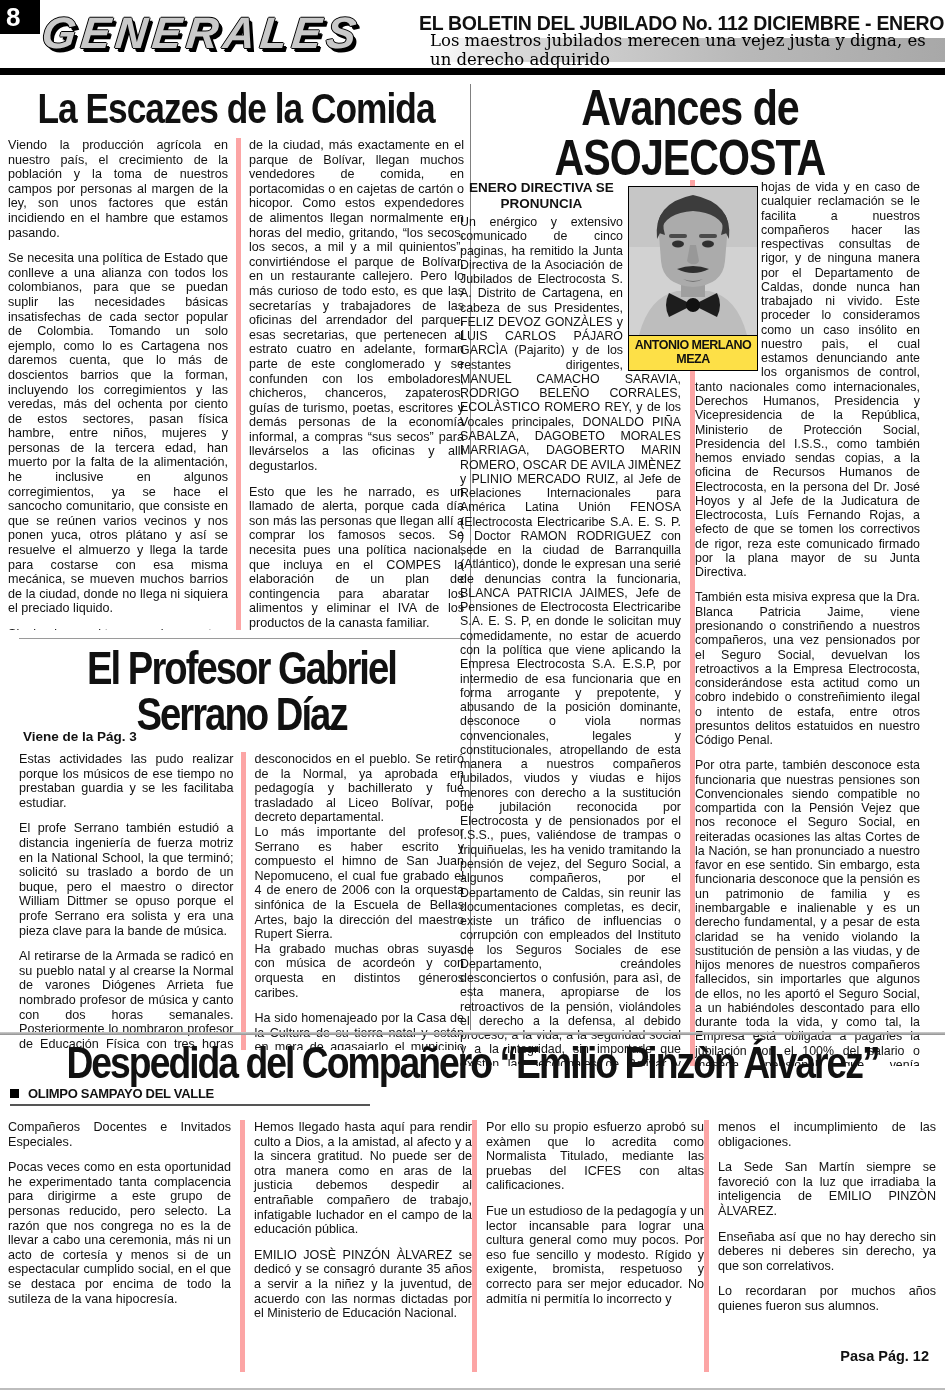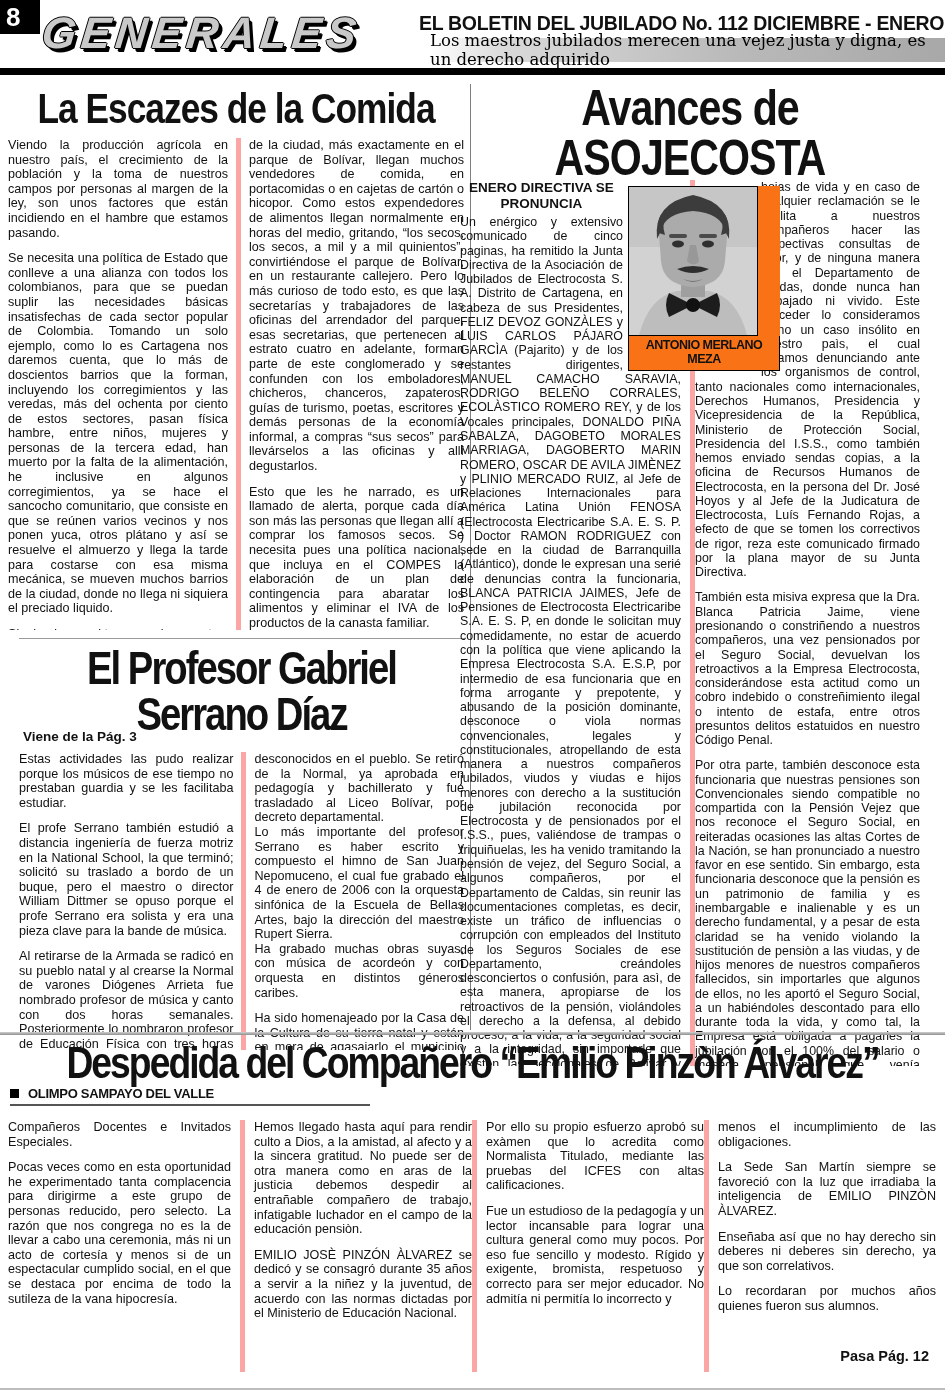--- a/index.html
+++ b/index.html
@@ -47,21 +47,21 @@
   .serrano-cols .col + .col{padding-left:8px;padding-right:0;}
   
   .aso-title{font-size:42px;margin:2px 0 12px 0;}
   .aso-body{position:relative;}
   .aso-cols .col{width:230px;height:886px;padding-right:9px;font-size:12.4px;}
   .aso-cols .col + .col{padding-right:0;}
   .aso-cols .para{font-size:12.4px;line-height:1.15;}
   .subhead{font-weight:bold;font-size:13.5px;text-align:center;line-height:1.15;margin:0 0 4px 0;}
   .spacer-r{float:right;width:58px;height:186px;}
   .spacer-l{float:left;width:66px;height:186px;}
-  .photo-box{position:absolute;left:168px;top:6px;width:152px;background:#f97316;}
+  .photo-box{position:absolute;left:168px;top:6px;width:130px;background:#fde047;}
   .photo-frame{border:1px solid #000;display:block;}
   .photo-caption{border:1px solid #000;border-top:none;text-align:center;font-weight:bold;
                  font-size:12.5px;line-height:1.1;padding:3px 2px;letter-spacing:-0.5px;}
   
   .desp-title{font-size:38px;margin:0 0 8px 0;letter-spacing:-2px;}
   .byline{display:flex;align-items:center;gap:9px;font-weight:bold;font-size:13px;
           letter-spacing:-0.3px;border-bottom:2px solid #555;width:360px;padding-bottom:3px;margin:0 0 14px 2px;
           text-transform:uppercase;}
   .byline-sq{width:9px;height:9px;background:#000;display:inline-block;}
   .desp-cols .col{width:232px;height:252px;padding-right:9px;}
@@ -170,21 +170,21 @@
     <div class="byline">
       <span class="byline-sq"></span>
       <span>OLIMPO SAMPAYO DEL VALLE</span>
     </div>
     <div class="cols desp-cols">
       <div class="col">
           <p class="para">Compañeros  Docentes  e  Invitados Especiales.</p>
           <p class="para">Pocas veces como en esta oportunidad he experimentado tanta complacencia para  dirigirme  a  este  grupo  de personas reducido,  pero selecto.  La razón  que nos congrega no es la de llevar a cabo una ceremonia, más ni un acto de cortesía y menos si de un espectacular cumplido social, en el que se destaca por encima de todo la sutileza de la vana hipocresía.</p>
         </div>
       <div class="col">
-          <p class="para">Hemos llegado hasta aquí para rendir culto a Dios, a la amistad, al afecto y a la sincera gratitud. No puede ser de otra manera como en aras de la justicia debemos despedir al entrañable compañero de trabajo, infatigable luchador en el campo de la educación pensiòn.</p>
+          <p class="para">Hemos llegado hasta aquí para rendir culto a Dios, a la amistad, al afecto y a la sincera gratitud. No puede ser de otra manera como en aras de la justicia debemos despedir al entrañable compañero de trabajo, infatigable luchador en el campo de la educación pública.</p>
           <p class="para">EMILIO JOSÈ PINZÓN ÀLVAREZ se dedicó y se consagró durante 35 años a servir a la niñez y la juventud, de acuerdo con las normas dictadas por el Ministerio de Educación Nacional.</p>
         </div>
       <div class="col">
           <p class="para">Por ello su propio esfuerzo aprobó su exàmen  que  lo  acredita  como Normalista Titulado, mediante las pruebas  del  ICFES  con  altas calificaciones.</p>
           <p class="para">Fue un estudioso de la pedagogía y un lector incansable para lograr una cultura general como muy pocos. Por eso fue sencillo y modesto. Rígido y exigente, bromista, respetuoso y correcto para ser mejor educador. No admitía ni permitía lo incorrecto y</p>
         </div>
       <div class="col">
           <p class="para">menos  el  incumplimiento  de  las obligaciones.</p>
           <p class="para">La Sede San Martín siempre se favoreció con  la luz que irradiaba la inteligencia de EMILIO PINZÒN ÀLVAREZ.</p>
           <p class="para">Enseñaba así que  no hay derecho sin deberes ni deberes sin derecho, ya que son correlativos.</p>

